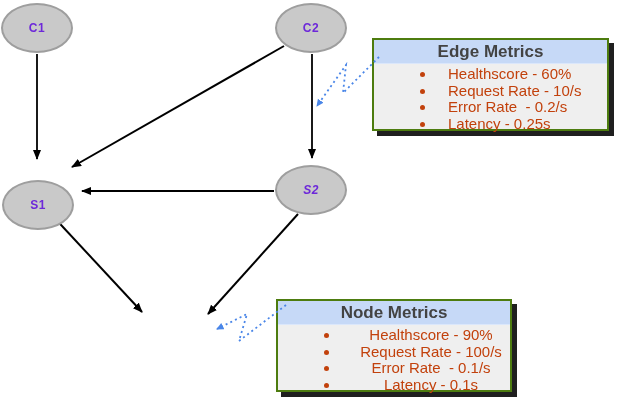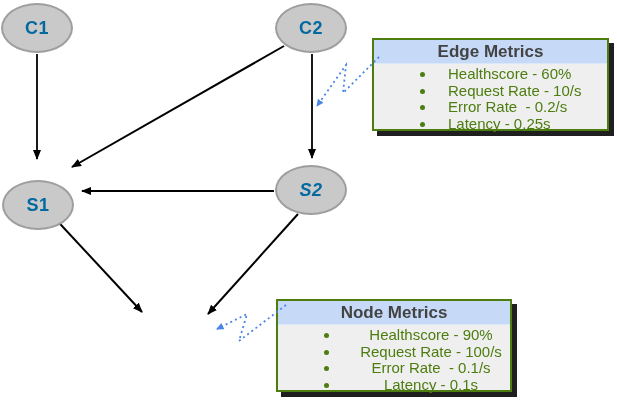--- a/index.html
+++ b/index.html
@@ -26,22 +26,22 @@
     border: 2px solid #9e9e9e;
     border-radius: 50%;
     box-sizing: border-box;
     display: flex;
     align-items: center;
     justify-content: center;
     z-index: 2;
   }
   .node-label {
     font-weight: bold;
-    font-size: 18px;
-    color: #0369a1;
+    font-size: 12px;
+    color: #6d28d9;
     letter-spacing: 0.5px;
   }
   .node-c1 { left: 1px;   top: 3px; }
   .node-c2 { left: 275px; top: 3px; }
   .node-s1 { left: 2px;   top: 180px; }
   .node-s2 { left: 275px; top: 165px; font-style: italic; }
   .node-s3 { left: 138px; top: 313px; }
   .metric-box {
     position: absolute;
     box-sizing: border-box;
@@ -66,21 +66,21 @@
     color: #434343;
   }
   .metric-list {
     margin: 2px 0 0 0;
     padding: 0 0 0 62px;
     list-style: disc outside;
   }
   .metric-list li {
     font-size: 15px;
     line-height: 16.5px;
-    color: #4d7c0f;
+    color: #c2410c;
     padding-left: 12px;
     white-space: pre;
   }
 </style>
 </head>
 <body>
 
 <div class="canvas">
 
   <svg class="layer layer-edges" viewBox="0 0 617 404">

